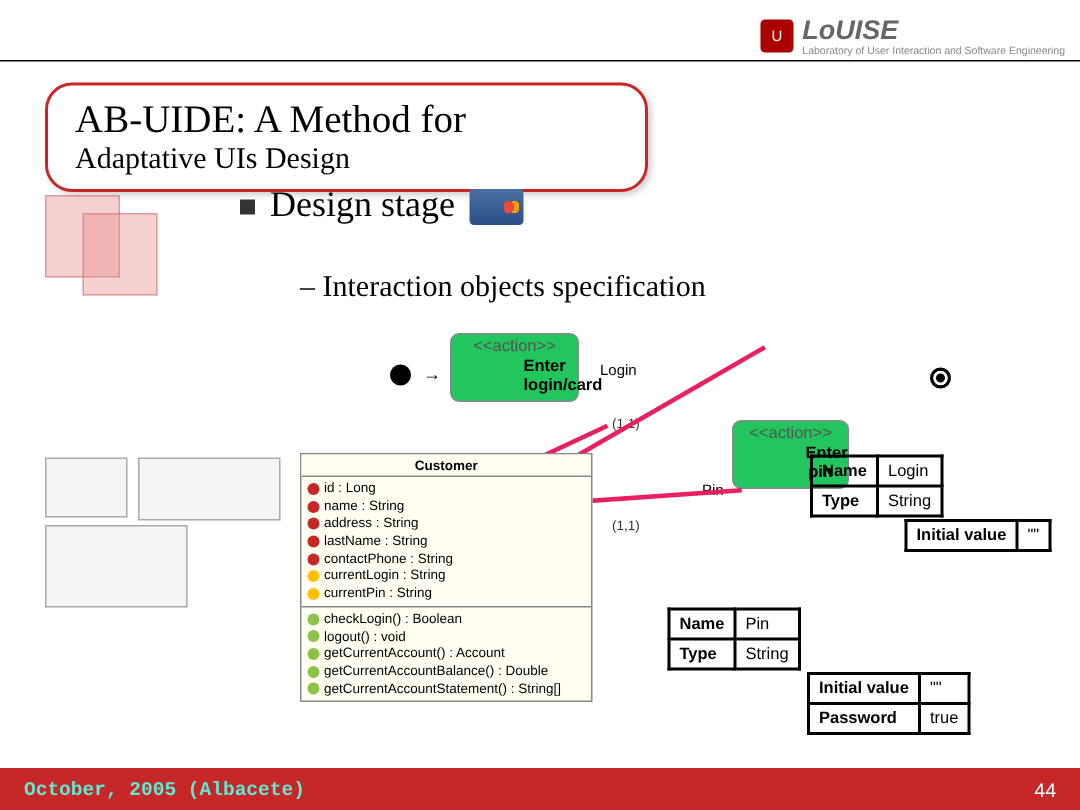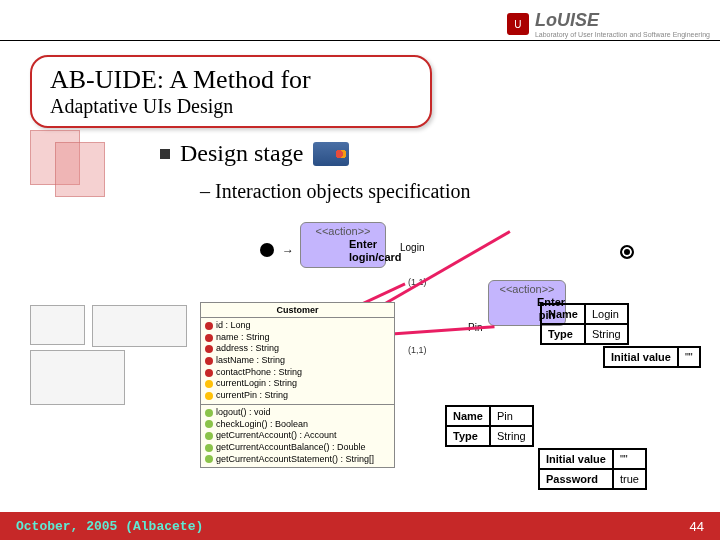--- a/index.html
+++ b/index.html
@@ -15,21 +15,21 @@
   .pink-blocks { position: absolute; top: 130px; left: 30px; }
   .pink-block { width: 50px; height: 55px; background: rgba(230,140,140,0.4); border: 1px solid rgba(200,100,100,0.5); position: absolute; }
   .pb1 { top: 0; left: 0; }
   .pb2 { top: 12px; left: 25px; }
   .bullet-line { position: absolute; display: flex; align-items: center; gap: 10px; }
   .bullet-sq { width: 10px; height: 10px; background: #333; }
   .bullet-text { font-size: 24px; }
   .sub-bullet { position: absolute; font-size: 20px; }
   .credit-card { width: 36px; height: 24px; background: linear-gradient(180deg,#4a6fa5,#2a4f85); border-radius: 3px; display: inline-block; position: relative; }
   .credit-card::after { content:''; position:absolute; right:3px; top:7px; width:10px; height:10px; background: radial-gradient(circle at 3px 5px,#e74c3c 4px,transparent 4px),radial-gradient(circle at 7px 5px,#f39c12 4px,transparent 4px); }
-  .activity-box { position: absolute; border: 1px solid #888; border-radius: 6px; background: #c4b5fd; padding: 2px 8px; font-family: Arial; font-size: 11px; text-align: center; line-height: 1.2; }
+  .activity-box { position: absolute; border: 1px solid #888; border-radius: 6px; background: #22c55e; padding: 2px 8px; font-family: Arial; font-size: 11px; text-align: center; line-height: 1.2; }
   .activity-box .stereo { color: #555; }
   .activity-box .name { font-weight: bold; margin-left: 40px; }
   .start-node { width: 14px; height: 14px; background: #000; border-radius: 50%; position: absolute; }
   .end-node { width: 14px; height: 14px; background: #000; border-radius: 50%; border: 2px solid #000; box-shadow: inset 0 0 0 2px #fff; position: absolute; }
   .guard { position: absolute; font-family: Arial; font-size: 9px; color: #333; }
   .pink-arrow { position: absolute; height: 3px; background: #e91e63; transform-origin: left center; }
   .class-box { position: absolute; border: 1px solid #888; background: #fffef0; font-family: Arial; font-size: 9px; }
   .class-title { background: #fffef0; border-bottom: 1px solid #888; padding: 2px 6px; font-weight: bold; text-align: center; }
   .class-section { border-bottom: 1px solid #888; padding: 2px 4px; line-height: 1.3; }
   .class-section:last-child { border-bottom: none; }
@@ -62,21 +62,21 @@
 <div class="title-box">
   <div class="title-main">AB-UIDE: A Method for</div>
   <div class="title-sub">Adaptative UIs Design</div>
 </div>
 
 <div class="pink-blocks">
   <div class="pink-block pb1"></div>
   <div class="pink-block pb2"></div>
 </div>
 
-<div class="bullet-line" style="top:140px; left:160px;justify-content:center;">
+<div class="bullet-line" style="top:124px; left:160px;justify-content:center;">
   <span class="bullet-sq"></span>
   <span class="bullet-text">Design stage</span>
   <span class="credit-card"></span>
 </div>
 <div class="sub-bullet" style="top:180px; left:200px;">– Interaction objects specification</div>
 
 <div class="start-node" style="top:243px; left:260px;"></div>
 <div style="position:absolute; top:242px; left:282px; font-size:12px; font-family:Arial;">→</div>
 <div class="activity-box" style="top:222px; left:300px; width:86px;">
   <div class="stereo">&lt;&lt;action&gt;&gt;</div>
@@ -125,25 +125,25 @@
         <span>currentLogin : String</span>
       </div>
     <div class="attr-row">
         <span class="vis-circle vc-y"></span>
         <span>currentPin : String</span>
       </div>
   </div>
   <div class="class-section">
     <div class="attr-row">
         <span class="vis-circle vc-g"></span>
+        <span>checkLogin() : Boolean</span>
+      </div>
+    <div class="attr-row">
+        <span class="vis-circle vc-g"></span>
         <span>logout() : void</span>
-      </div>
-    <div class="attr-row">
-        <span class="vis-circle vc-g"></span>
-        <span>checkLogin() : Boolean</span>
       </div>
     <div class="attr-row">
         <span class="vis-circle vc-g"></span>
         <span>getCurrentAccount() : Account</span>
       </div>
     <div class="attr-row">
         <span class="vis-circle vc-g"></span>
         <span>getCurrentAccountBalance() : Double</span>
       </div>
     <div class="attr-row">

